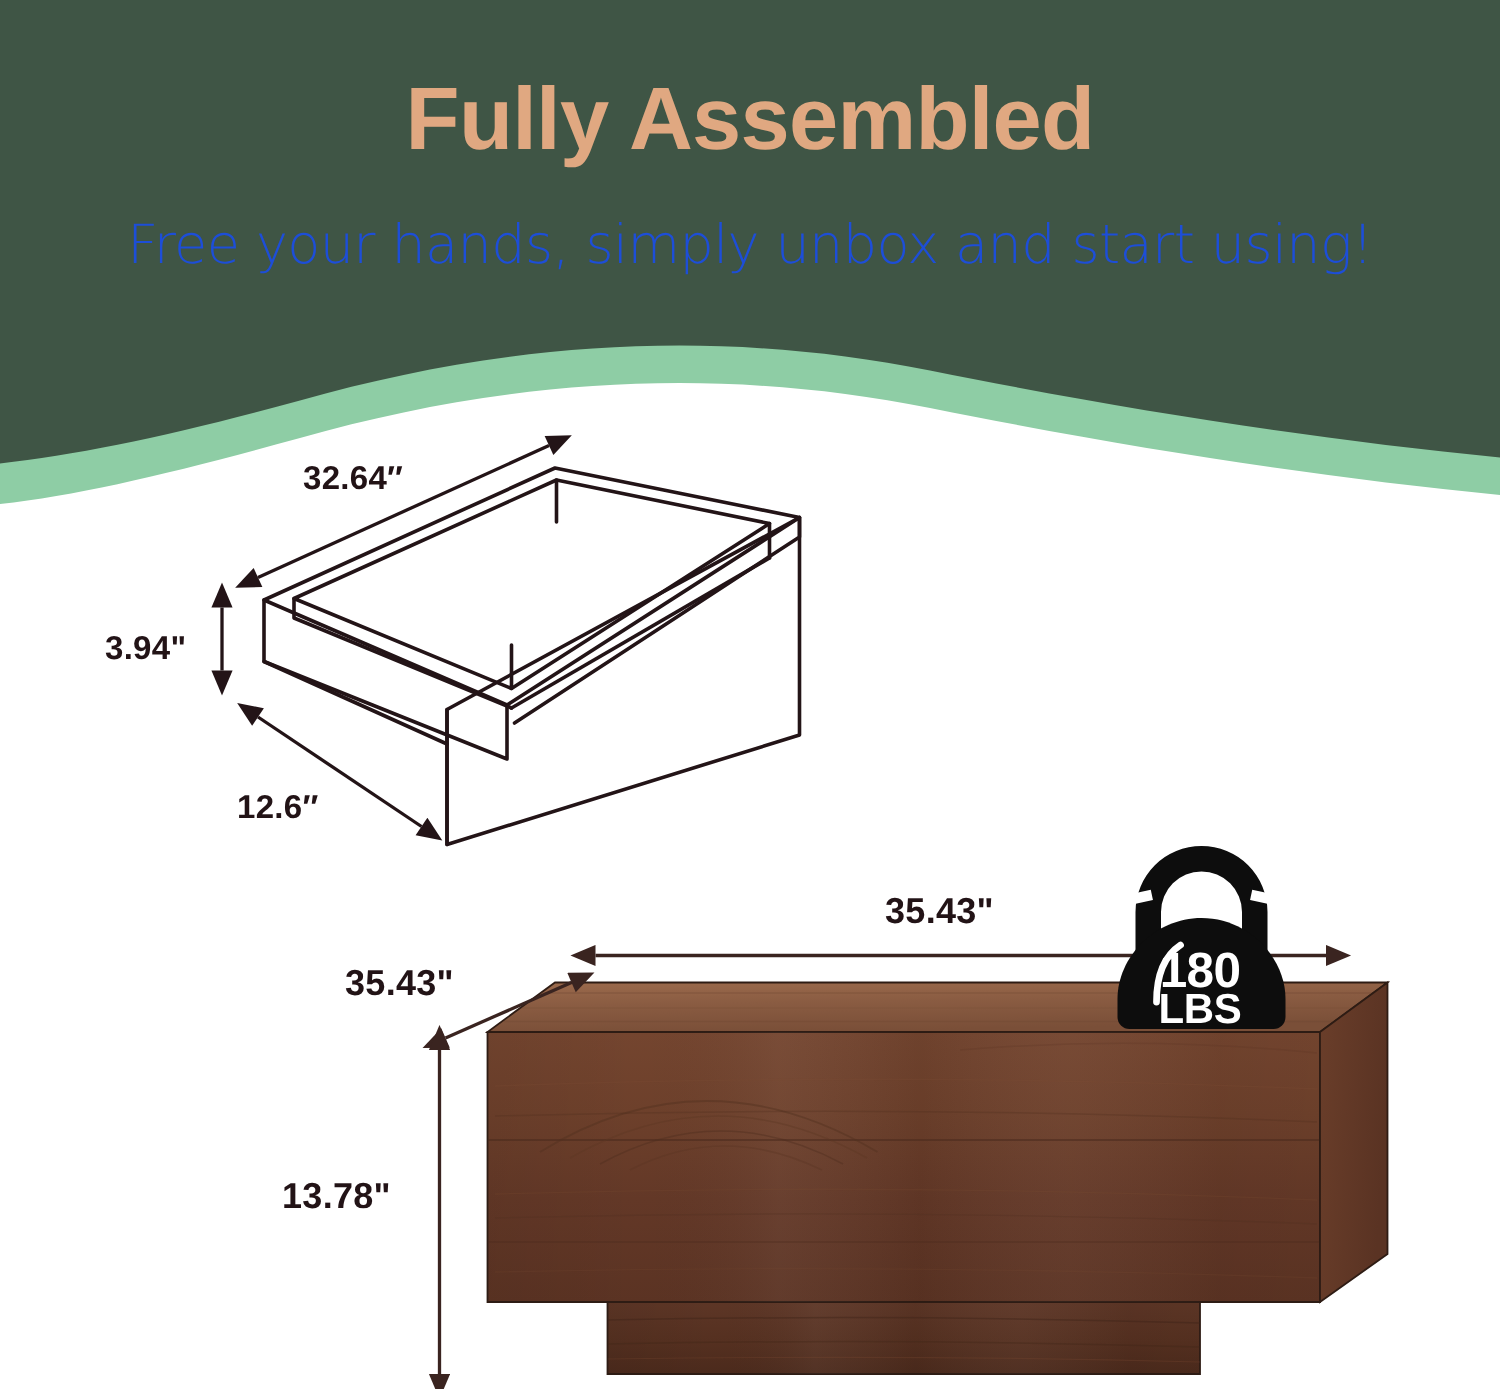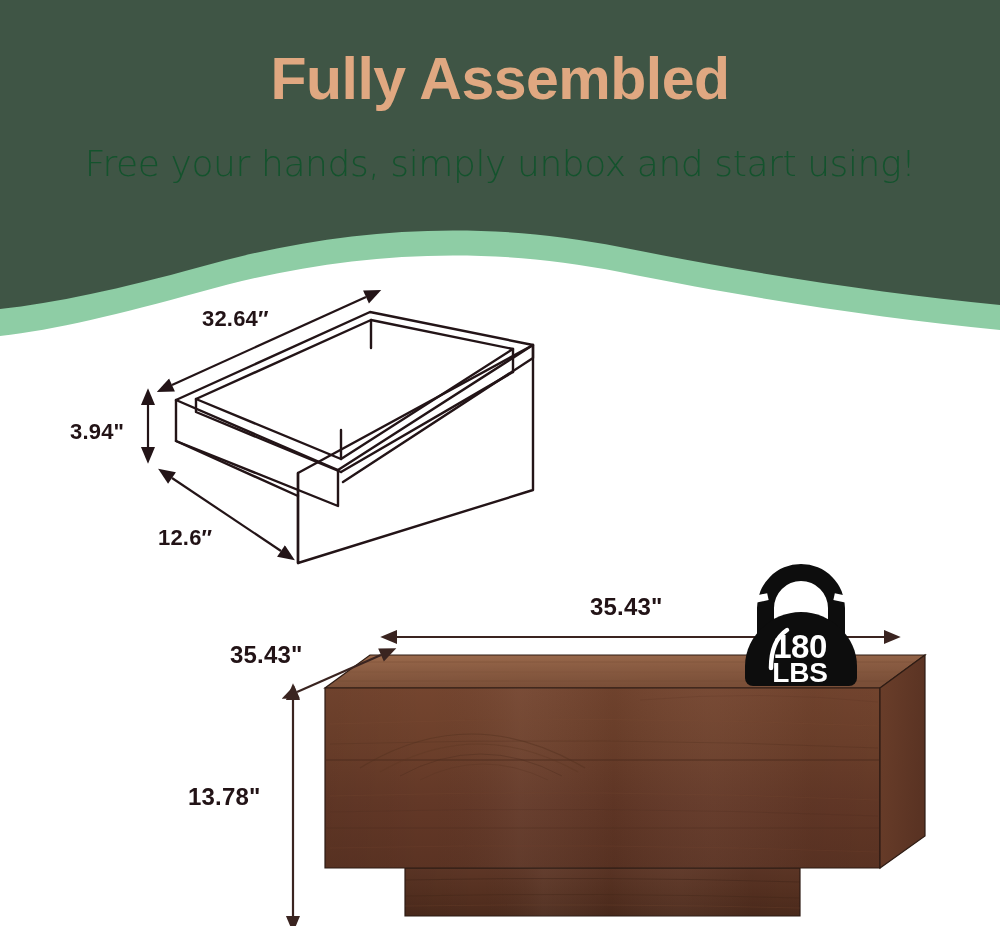--- a/index.html
+++ b/index.html
@@ -62,21 +62,21 @@
     margin: 0;
     padding: 0;
     position: absolute;
     left: 0;
     top: 142px;
     width: 1000px;
     font-family: "DejaVu Sans", sans-serif;
     font-size: 36px;
     font-weight: 300;
     letter-spacing: -0.4px;
-    color: #14532d;
+    color: #1d4ed8;
     line-height: 1.2;
     text-align: center;
   }
 
   
   .diagram-layer {
     position: absolute;
     left: 0;
     top: 0;
     width: 816px;

